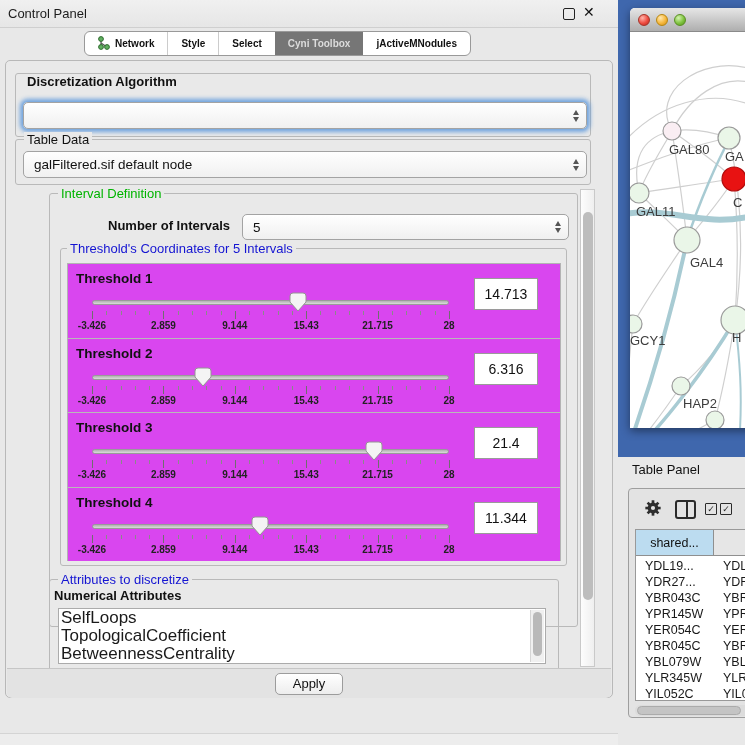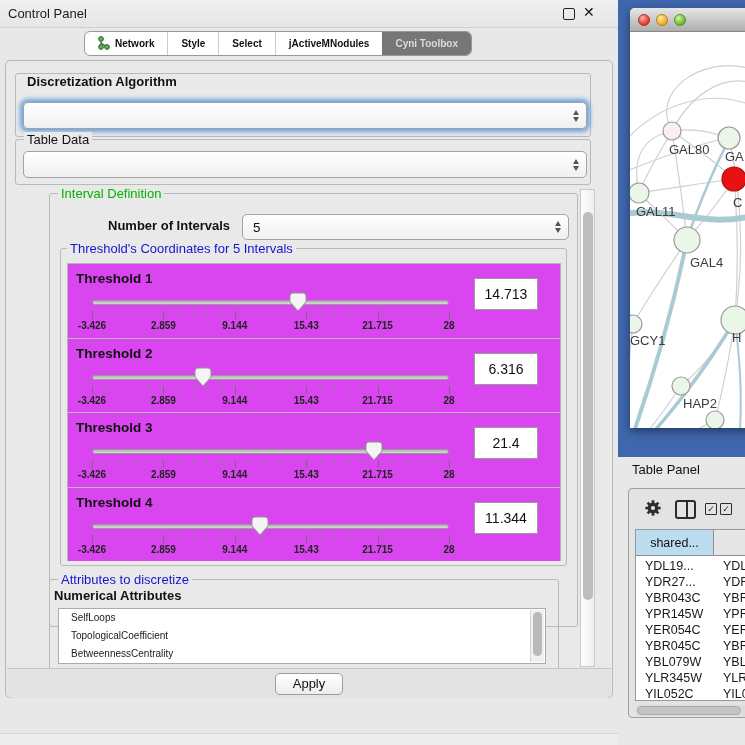--- a/index.html
+++ b/index.html
@@ -82,21 +82,21 @@
                     color:#222;white-space:nowrap;}
   .thr-value{position:absolute;right:22px;top:14px;width:58px;height:28px;background:#fff;
              border:1px solid #9a9a9a;font-size:14px;text-align:center;
              font-family:"Liberation Sans",sans-serif;color:#111;}
 
   #attr-group{left:43px;top:518px;width:510px;height:92px;}
   #attr-label{color:#1414d2;}
   #attr-list-title{left:4px;top:8px;font-size:13px;font-weight:bold;color:#111;}
   #attr-list{left:8px;top:28px;width:488px;height:56px;background:#fff;border:1px solid #ababab;
              overflow:hidden;box-sizing:border-box;}
-  .attr-item{height:18px;line-height:18px;padding-left:12px;font-size:10px;color:#1a1a1a;}
+  .attr-item{height:18px;line-height:18px;padding-left:2px;font-size:17px;color:#1a1a1a;}
   #attr-vsb{position:absolute;right:1px;top:1px;width:13px;height:52px;background:#f0f0f0;
             border-left:1px solid #d5d5d5;}
   #attr-vsb i{position:absolute;left:1.5px;top:2px;width:9px;height:44px;background:#b9b9b9;
               border-radius:5px;}
 
   #main-vsb{left:574px;top:128px;width:15px;height:478px;background:linear-gradient(90deg,#fdfdfd,#efefef);
             border:1px solid #c9c9c9;box-sizing:border-box;}
   #main-vsb i{position:absolute;left:1.5px;top:22px;width:10px;height:388px;background:#bdbdbd;
               border-radius:6px;}
 
@@ -172,44 +172,45 @@
         </svg>
       </span>
       <span>Network</span>
     </div>
     <div class="tab">
       <span>Style</span>
     </div>
     <div class="tab">
       <span>Select</span>
     </div>
+    <div class="tab sel">
+      <span>Cyni Toolbox</span>
+    </div>
     <div class="tab">
       <span>jActiveMNodules</span>
-    </div>
-    <div class="tab sel">
-      <span>Cyni Toolbox</span>
     </div>
   </div>
 
   <div id="cp-content" class="abs">
 
     <div id="algo-group" class="abs group">
       <div class="group-label" id="algo-label" style="font-weight:bold;color:#111;">Discretization Algorithm</div>
     </div>
     <div id="algo-combo" class="abs combo">
       <span class="stepper">
           <i class="up"></i>
           <i class="dn"></i>
         </span>
     </div>
 
     <div id="tabledata-group" class="abs group">
       <div class="group-label" style="color:#111;">Table Data</div>
     </div>
     <div id="tabledata-combo" class="abs combo">
+      <span>galFiltered.sif default node</span>
       <span class="stepper">
           <i class="up"></i>
           <i class="dn"></i>
         </span>
     </div>
 
     <div id="interval-group" class="abs group">
       <div class="group-label" id="interval-label">Interval Definition</div>
 
       <div id="noi-label" class="abs">Number of Intervals</div>

